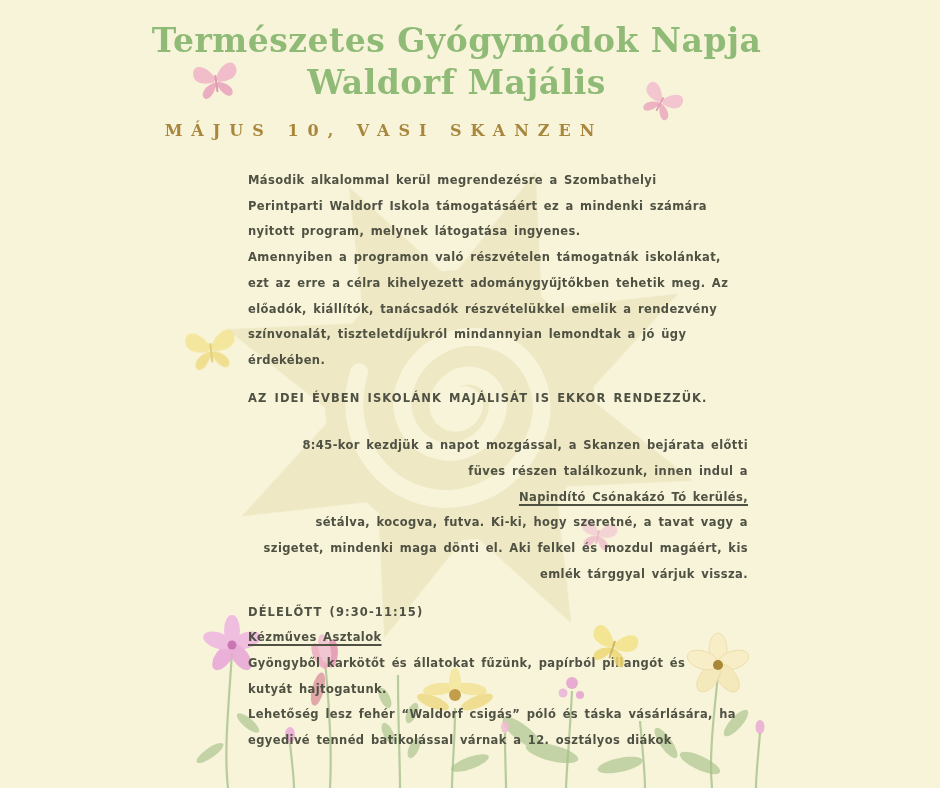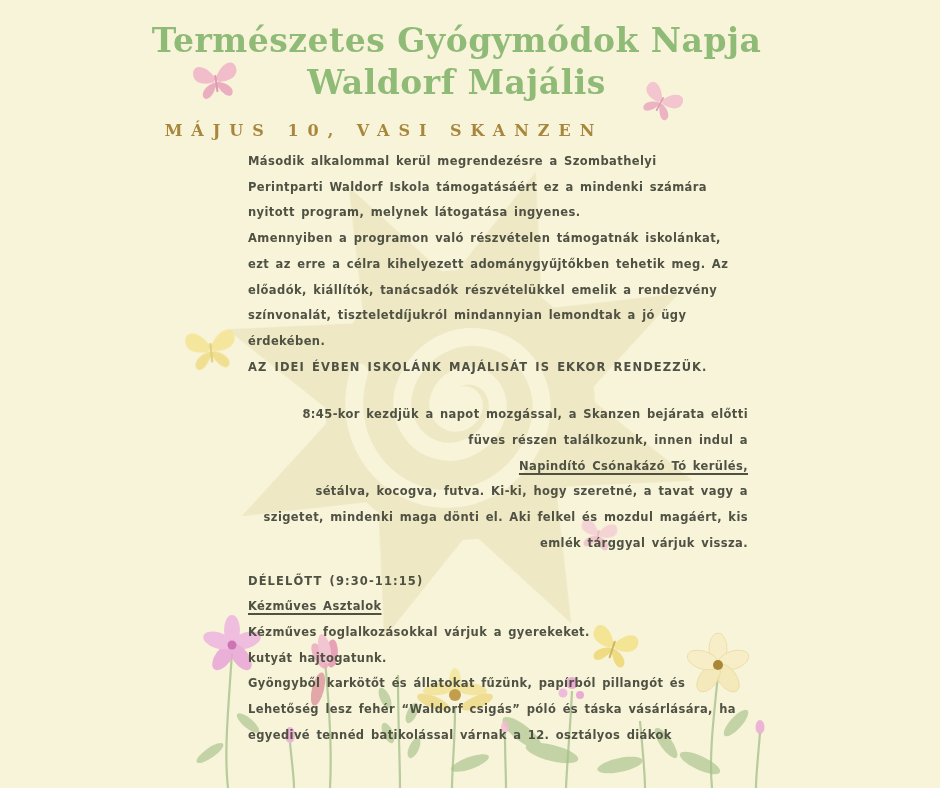--- a/index.html
+++ b/index.html
@@ -16,26 +16,26 @@
     color:#8fbb77; z-index:3;
   }
   .subtitle {
     position:absolute; top:121px; left:0; width:768px;
     text-align:center;
     font-family:"DejaVu Serif", serif; font-weight:700;
     font-size:16px; line-height:20px; letter-spacing:9px;
     color:#a8873d; z-index:3;
   }
   .content {
-    position:absolute; left:248px; top:149px; width:500px;
+    position:absolute; left:248px; top:168px; width:500px;
     font-size:11.5px; font-weight:700; letter-spacing:0.4px; word-spacing:2px;
     line-height:25.7px; color:#4f5143; z-index:3;
   }
   .content .lines > div { white-space:nowrap; }
-  .announce { margin-top:0px; white-space:nowrap; letter-spacing:1.1px; }
+  .announce { margin-top:12px; white-space:nowrap; letter-spacing:1.1px; }
   .sec-walk { margin-top:22px;text-align:right; }
   .sec-morning { margin-top:12px; }
   .uline {
     display:inline-block; white-space:nowrap;
     text-decoration:underline; text-underline-offset:3px; text-decoration-thickness:1.5px;
   }
   .heading { white-space:nowrap; letter-spacing:1.1px; }
   .deco { position:absolute; pointer-events:none; }
   svg { display:block; }
 </style>
@@ -92,23 +92,22 @@
           <div>sétálva, kocogva, futva. Ki-ki, hogy szeretné, a tavat vagy a</div>
           <div>szigetet, mindenki maga dönti el. Aki felkel és mozdul magáért, kis</div>
           <div>emlék tárggyal várjuk vissza.</div>
         </div>
     </div>
 
     <div class="sec-morning">
       <div class="heading">DÉLELŐTT (9:30-11:15)</div>
       <div><span class="uline">Kézműves Asztalok</span></div>
       <div class="lines">
-          <div>Kézműves foglalkozásokkal várjuk a gyerekeket.</div>
+          <div>Gyöngyből karkötőt és állatokat fűzünk, papírból pillangót és</div>
           <div>kutyát hajtogatunk.</div>
-          <div>Gyöngyből karkötőt és állatokat fűzünk, papírból pillangót és</div>
           <div>Lehetőség lesz fehér “Waldorf csigás” póló és táska vásárlására, ha</div>
           <div>egyedivé tennéd batikolással várnak a 12. osztályos diákok</div>
         </div>
     </div>
   </div>
 
   <div class="deco" style="left:190px; top:58px; z-index:2; transform:rotate(-8deg);">
     <svg width="52" height="46" viewBox="0 0 40 36">
       <g opacity="0.85">
         <path d="M20 16 C14 4 4 2 3 10 C2 17 10 20 18 19 Z" fill="#f0b3c8"></path>

